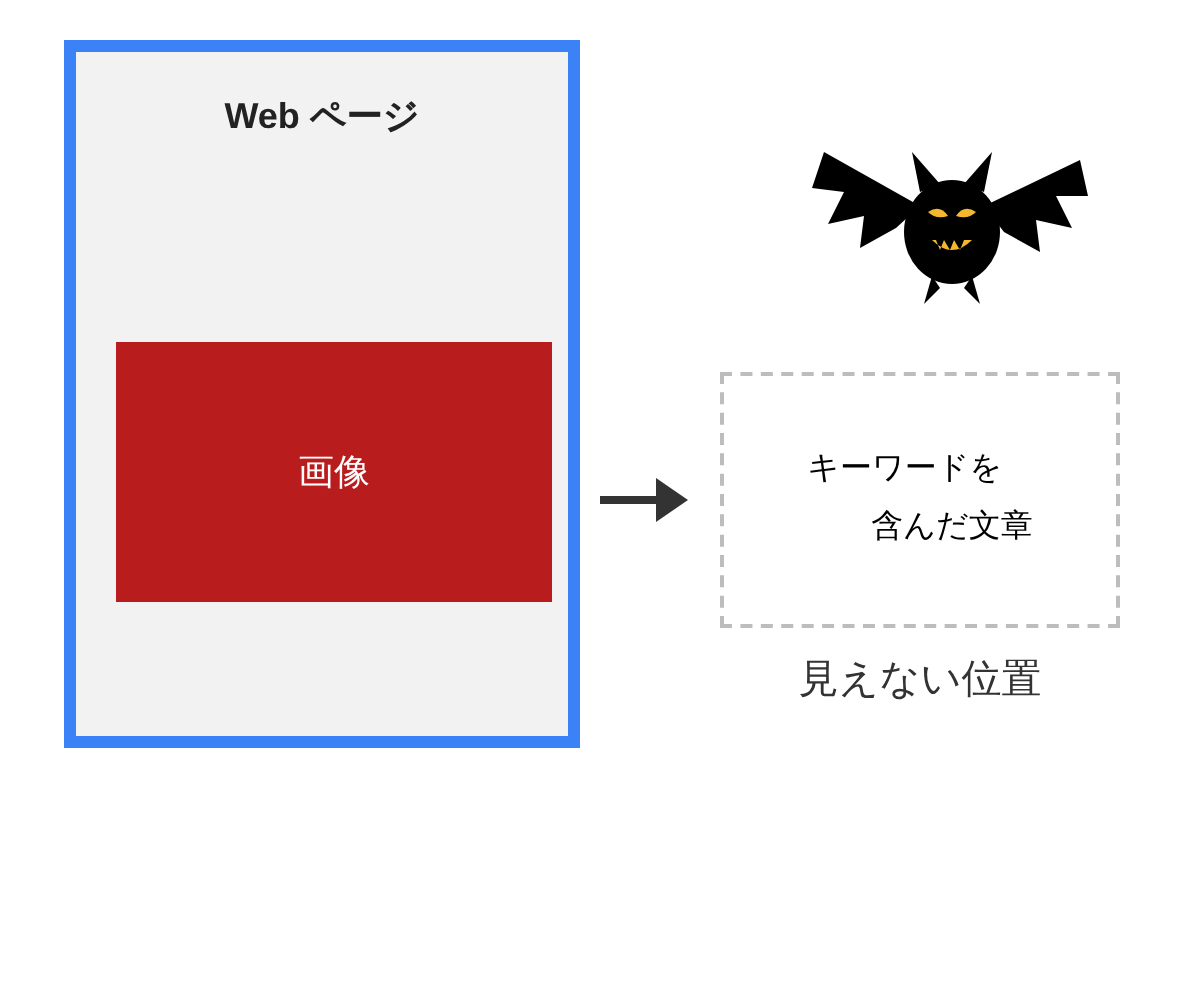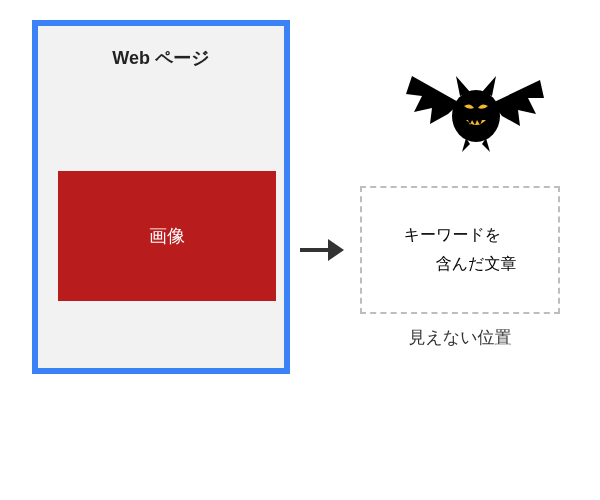--- a/index.html
+++ b/index.html
@@ -83,21 +83,21 @@
   .hidden-box .line2 {
     display: block;
     padding-left: 32px;
   }
   .hidden-caption {
     position: absolute;
     left: 360px;
     top: 326px;
     width: 200px;
     text-align: center;
-    font-size: 17px;
+    font-size: 20px;
     color: #333;
   }
   .bat {
     position: absolute;
     left: 400px;
     top: 58px;
     width: 150px;
     height: 110px;
   }
 </style>

